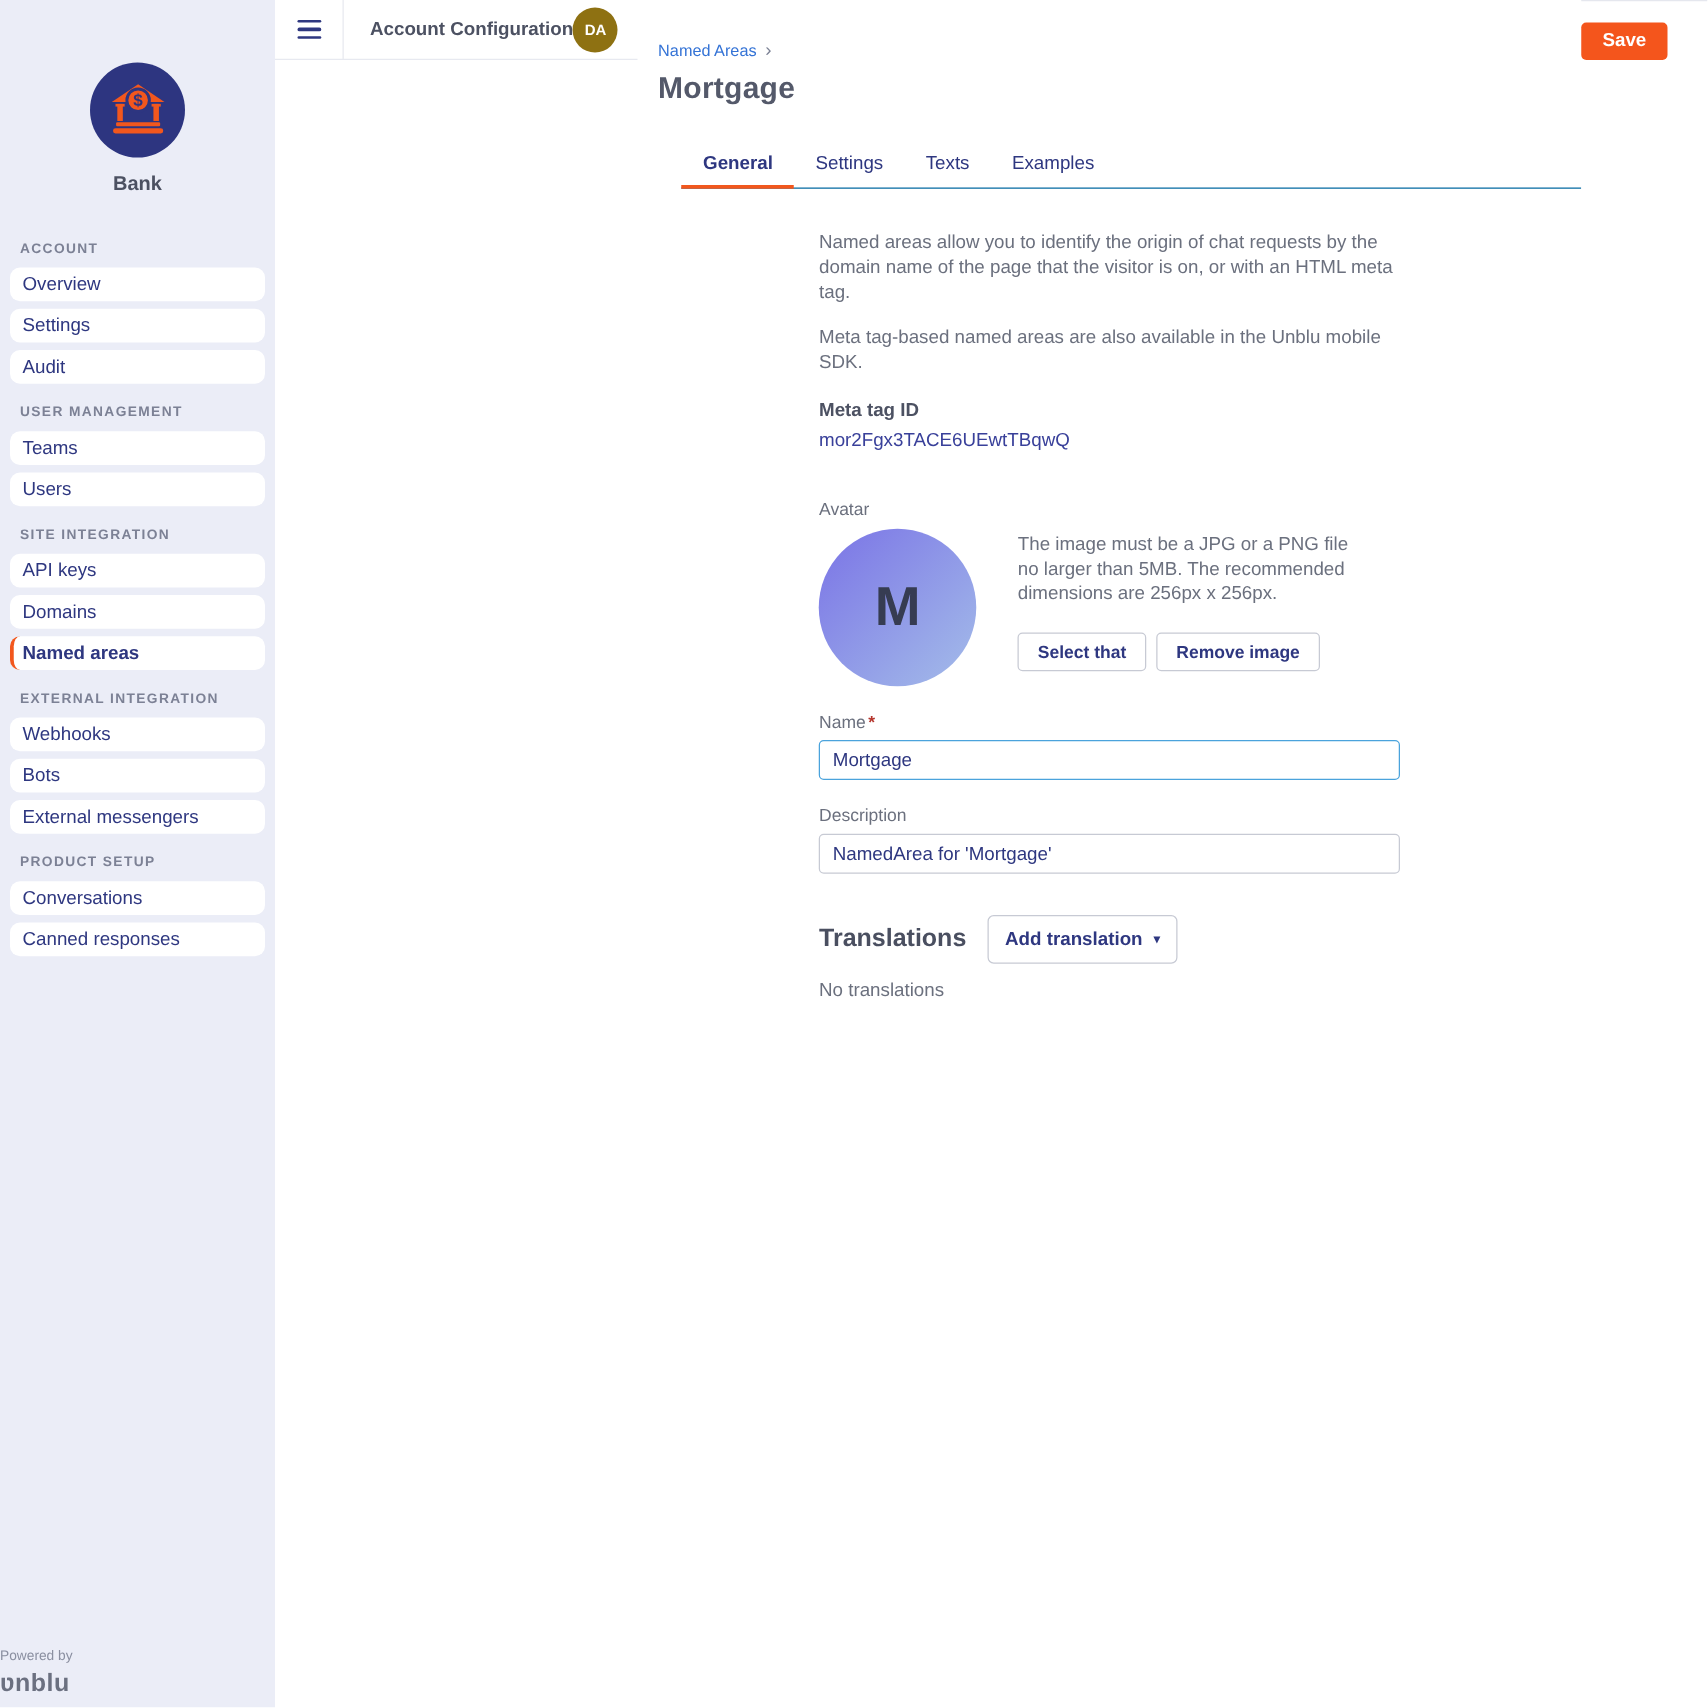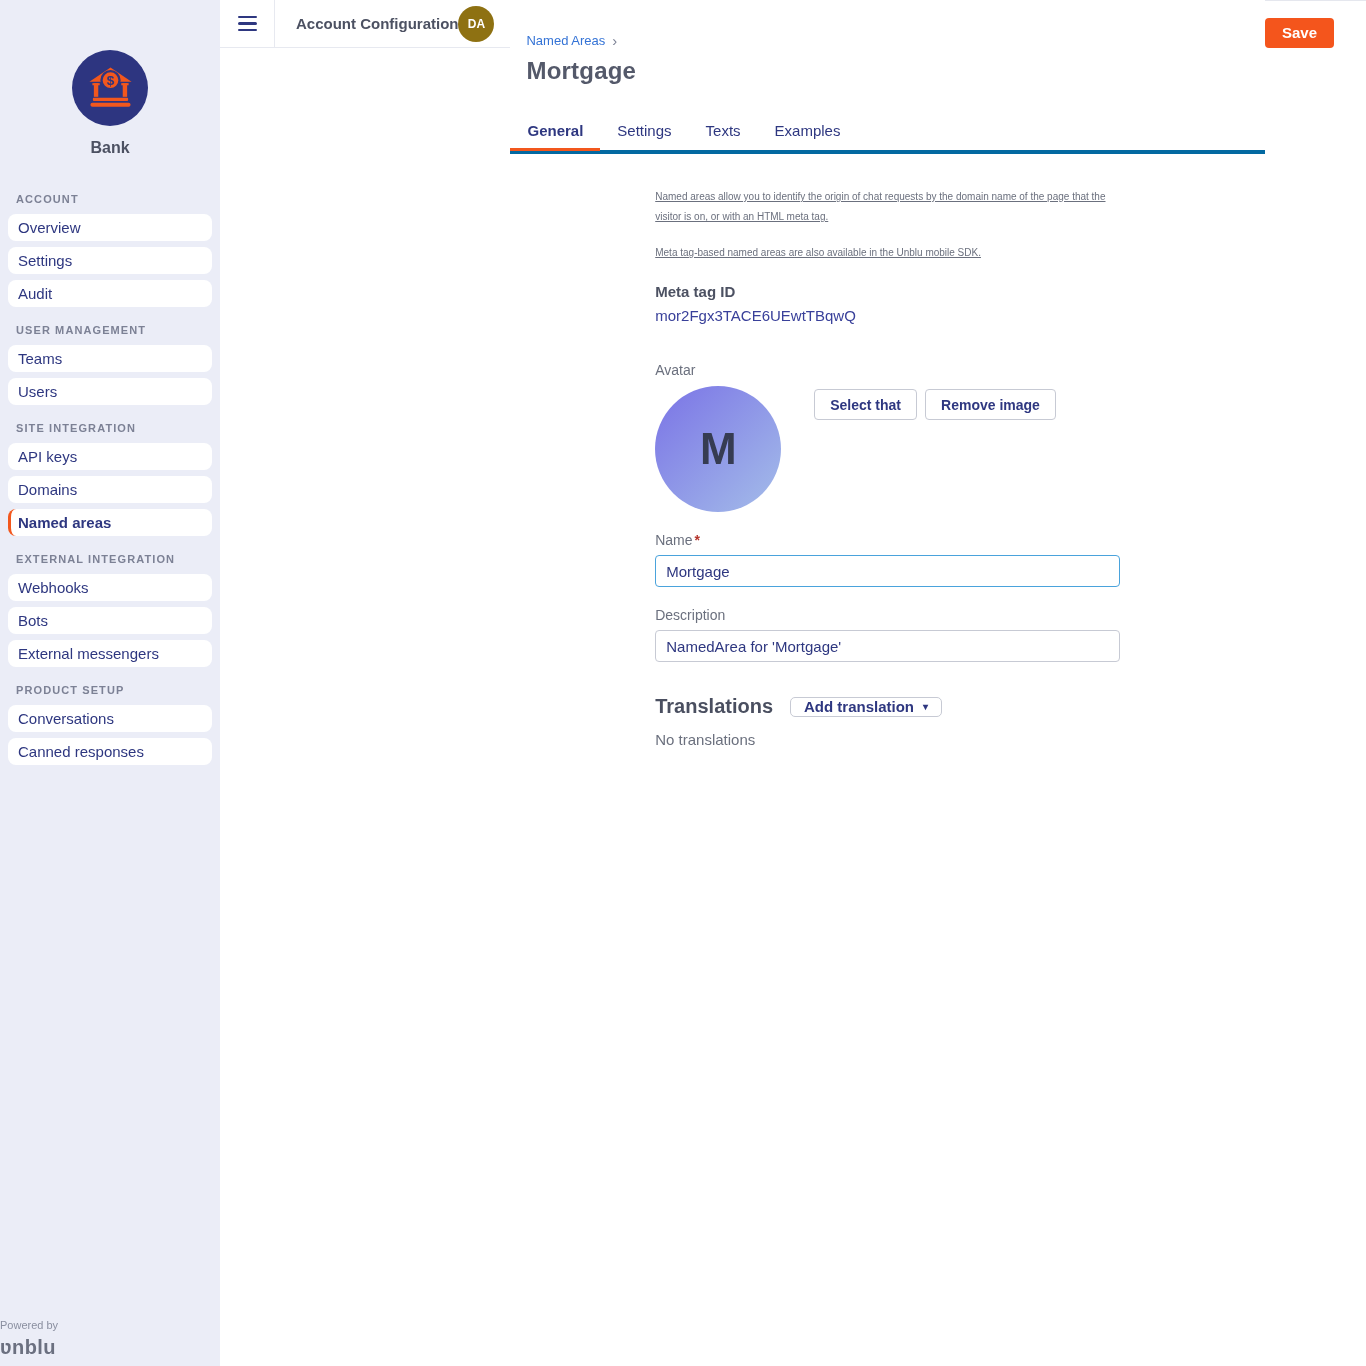--- a/index.html
+++ b/index.html
@@ -66,29 +66,29 @@
     display:flex; align-items:center; justify-content:center; cursor:pointer; border:none;
   }
 
   .content { flex:1; overflow:hidden; }
   .page-head { padding:33px 16px 0 16px; }
   .breadcrumb { font-size:13px; display:flex; align-items:center; gap:7px; }
   .breadcrumb-link { color:#3473d6; cursor:pointer; text-decoration:none; }
   .breadcrumb-chevron { color:#7c8295; font-size:15px; line-height:1; }
   .page-title { margin-top:9px; font-size:24px; font-weight:700; color:#54596a; letter-spacing:0.2px; }
 
-  .tabbar { margin-top:26px; border-bottom:4px solid #0369a1; display:flex; }
+  .tabbar { margin-top:26px; border-bottom:1px solid #0369a1; display:flex;margin-left:35px; }
   .tab {
     padding:0 17px; height:40px; line-height:40px; font-size:15px; color:#2e3780;
     border-bottom:3px solid transparent; margin-bottom:-1px; cursor:pointer;
   }
   .tab.active { font-weight:700; border-bottom-color:#f2571d; }
 
   .column { width:465px; margin:33px auto 0 auto; }
-  .para { font-size:10px; line-height:20px; color:#6b707e; margin:0 0 16px 0;text-decoration:underline; }
+  .para { font-size:15px; line-height:20px; color:#6b707e; margin:0 0 16px 0; }
   .meta-label { margin:20px 0 7px 0; font-size:15px; font-weight:700; color:#4c5162; }
   .meta-value { font-size:15px; color:#39409a; }
 
   .avatar-label { margin-top:38px; font-size:14px; color:#6b707e; margin-bottom:8px; }
   .avatar-row { display:flex; gap:33px; }
   .avatar-circle {
     width:126px; height:126px; min-width:126px; border-radius:50%;
     background:linear-gradient(135deg,#7a73e6 0%,#a4bde9 100%);
     display:flex; align-items:center; justify-content:center;
     font-size:44px; font-weight:700; color:#363c52;
@@ -108,21 +108,21 @@
     width:100%; height:32px; border:1px solid #c7cad4; border-radius:4px;
     padding:0 10px; font-size:15px; color:#2e3780; background:#ffffff;
     font-family:inherit; outline:none;
   }
   .text-input.focused { border:1.5px solid #4aa3dc; }
 
   .translations-row { display:flex; align-items:center; gap:17px; margin-top:33px; }
   .translations-heading { font-size:20px; font-weight:700; color:#4a4f60; }
   .add-btn {
     background:#ffffff; border:1px solid #c7cad4; border-radius:5px;
-    height:20px; padding:0 13px; font-size:15px; font-weight:700; color:#2e3780;
+    height:39px; padding:0 13px; font-size:15px; font-weight:700; color:#2e3780;
     cursor:pointer; font-family:inherit; display:flex; align-items:center; gap:9px;
   }
   .caret { font-size:10px; line-height:1; }
   .empty-text { margin-top:13px; font-size:15px; color:#6b707e; }
 
   .page-footer {
     border-top:1px solid #e5e7ee; height:64px; min-height:64px;
     display:flex; align-items:center; justify-content:flex-end; padding-right:32px;
   }
   .save-btn {
@@ -223,20 +223,21 @@
         <p class="para">Named areas allow you to identify the origin of chat requests by the domain name of the page that the visitor is on, or with an HTML meta tag.</p>
         <p class="para">Meta tag-based named areas are also available in the Unblu mobile SDK.</p>
 
         <div class="meta-label">Meta tag ID</div>
         <div class="meta-value">mor2Fgx3TACE6UEwtTBqwQ</div>
 
         <div class="avatar-label">Avatar</div>
         <div class="avatar-row">
           <div class="avatar-circle">M</div>
           <div class="avatar-side">
+            <p class="avatar-hint">The image must be a JPG or a PNG file no larger than 5MB. The recommended dimensions are 256px x 256px.</p>
             <div class="btn-row">
               <button class="btn">Select that</button>
               <button class="btn">Remove image</button>
             </div>
           </div>
         </div>
 
         <div class="field-label">
           <span>Name</span><span class="req">*</span>
         </div>

